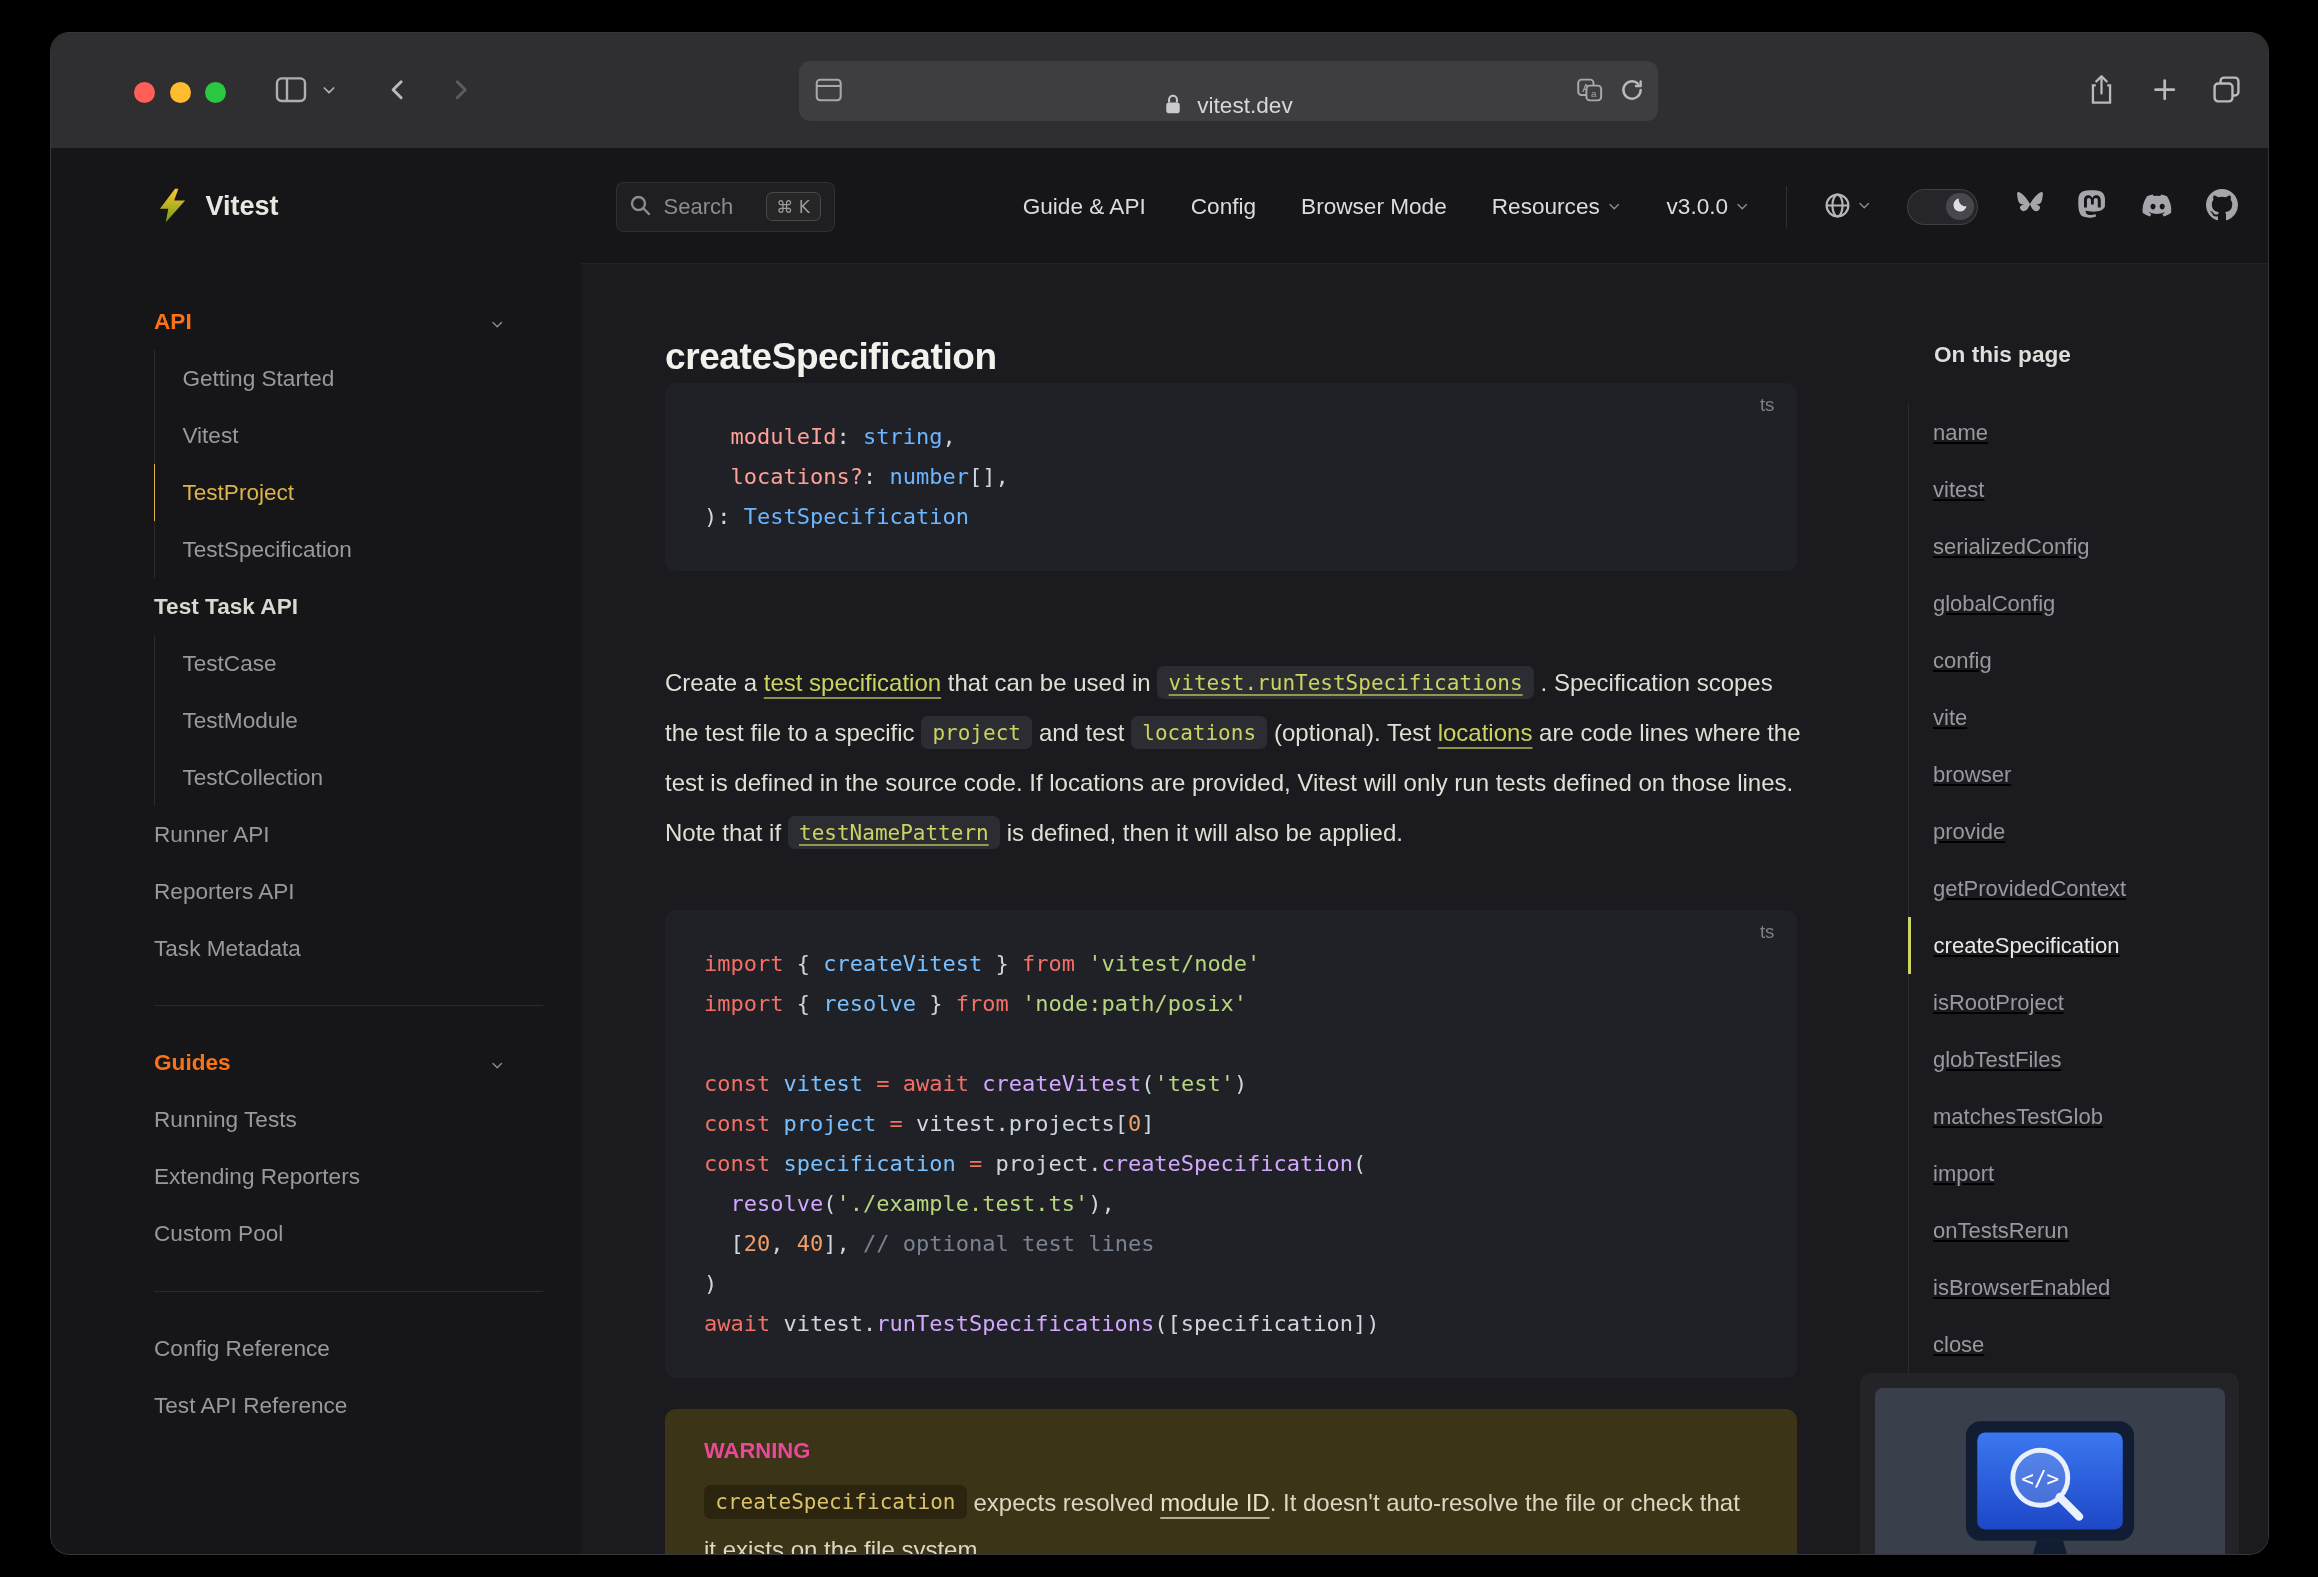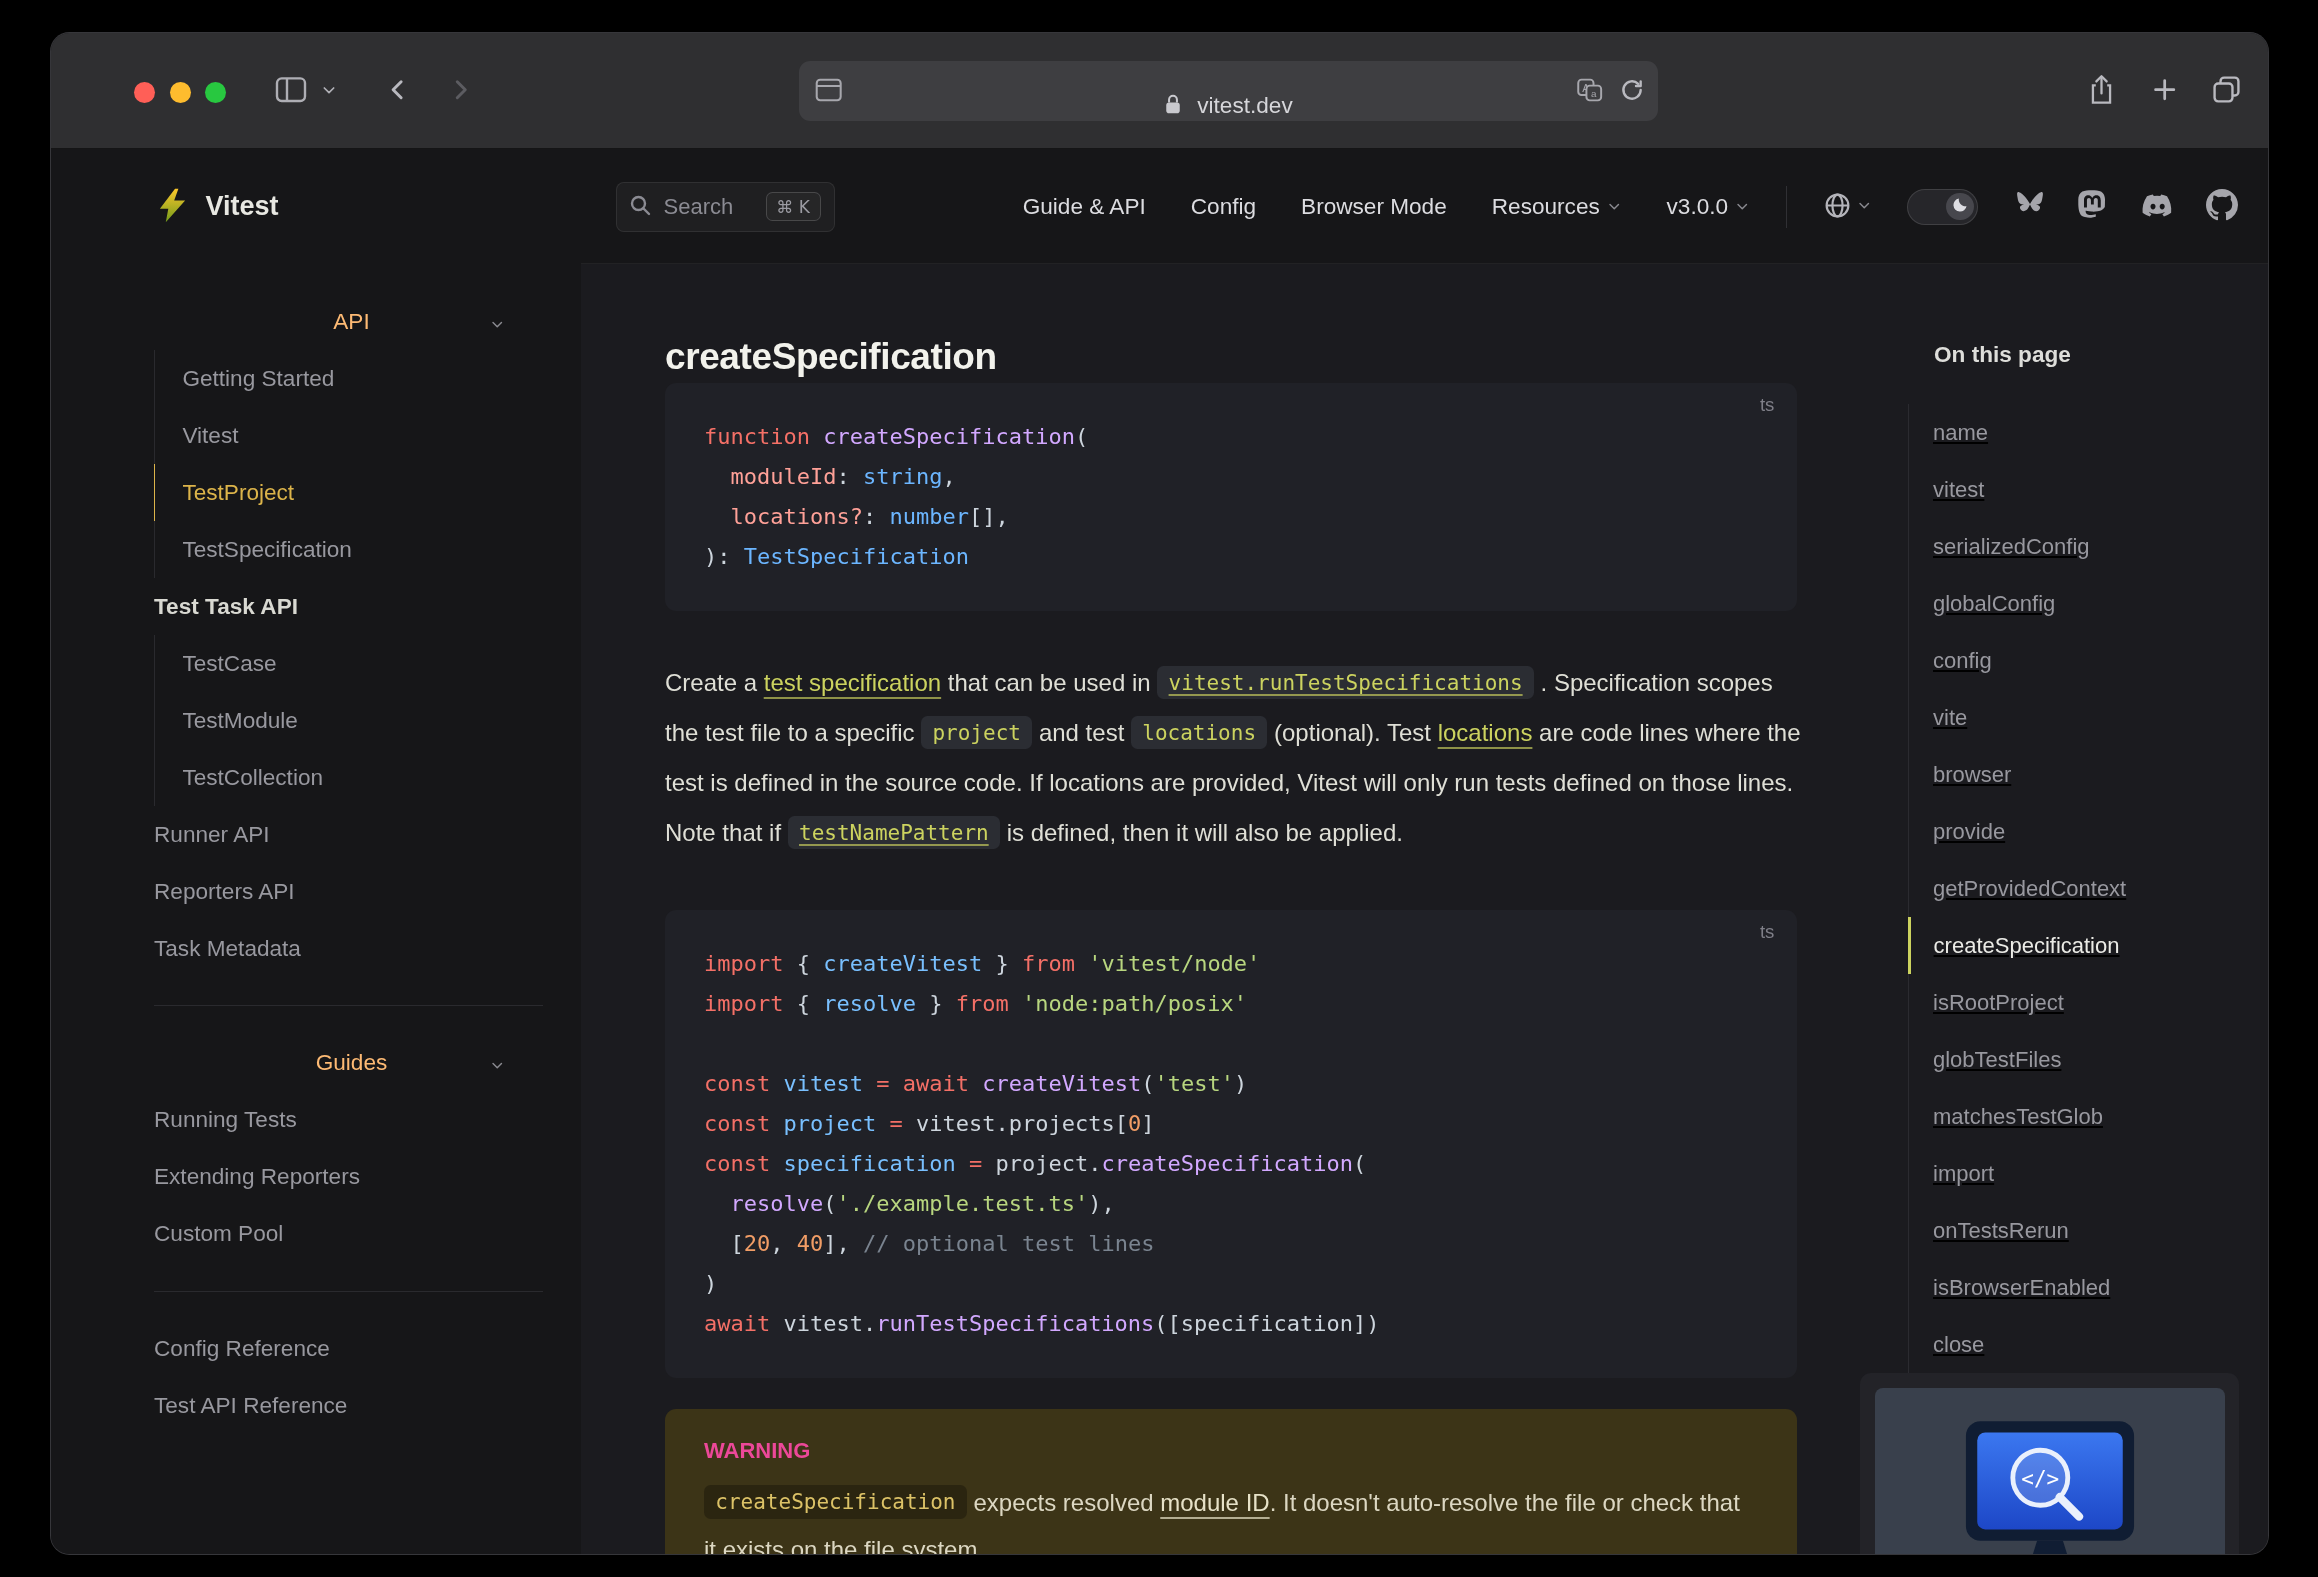--- a/index.html
+++ b/index.html
@@ -43,21 +43,21 @@
   .knob{position:absolute;right:3.2px;top:3.2px;width:27.4px;height:27.4px;border-radius:50%;background:#47474d;
     display:flex;align-items:center;justify-content:center;}
   .socials{display:flex;align-items:center;gap:31px;}
   .soc{display:flex;align-items:center;}
 
   .vp-sidebar{position:absolute;left:0;top:116px;width:530px;bottom:0;background:var(--c-bg_soft,#161618);}
   .logo-row{position:absolute;left:103px;top:0;height:115px;display:flex;align-items:center;gap:14.5px;}
   .logo-label{font-size:27px;font-weight:700;color:#e8e8e2;}
   .sb-list{position:absolute;left:0;top:144px;width:100%;padding-left:103px;padding-right:32px;}
   .sb-item{height:57px;display:flex;align-items:center;position:relative;font-size:22.6px;color:var(--c-text_2,#98989f);}
-  .sb-header{font-weight:400;color:#fdba74;justify-content:center;}
+  .sb-header{font-weight:700;color:#f97316;}
   .sb-strong{font-weight:600;color:#d9d9d2;}
   .sb-link{font-weight:500;}
   .sb-sub{border-left:1.6px solid #2a2a2e;padding-left:27.4px;font-weight:500;}
   .sb-sub.active{color:var(--c-brand_active,#dcb44a);border-left-color:var(--c-brand_active,#dcb44a);}
   .sb-chevron{position:absolute;right:45px;top:18px;}
   .sb-divider{padding:28px 0 29px 0;}
   .sb-divider i{display:block;height:0.8px;background:#2a2a2e;margin-right:6.5px;}
 
   
   .content{position:absolute;left:530px;top:231px;right:0;bottom:0;background:var(--c-bg,#1b1b1f);overflow:hidden;}
@@ -349,21 +349,20 @@
   </aside>
 
   <div class="nav-line"></div>
 
   <main class="content">
     <h1 class="doc-title">createSpecification</h1>
 
     <div class="code-block" id="code1">
       <span class="lang">ts</span>
       <div class="code-body">
-          <div class="code-line"><span class="tok-kw">function </span><span class="tok-fn">createSpecification</span><span class="tok-pln">(</span></div>
           <div class="code-line"><span class="tok-pln">  </span><span class="tok-prm">moduleId</span><span class="tok-pln">: </span><span class="tok-typ">string</span><span class="tok-pln">,</span></div>
           <div class="code-line"><span class="tok-pln">  </span><span class="tok-prm">locations?</span><span class="tok-pln">: </span><span class="tok-typ">number</span><span class="tok-pln">[],</span></div>
           <div class="code-line"><span class="tok-pln">): </span><span class="tok-typ">TestSpecification</span></div>
         </div>
     </div>
 
     <p class="para"><span>Create a </span><a class="doc-link">test specification</a><span> that can be used in </span><a class="chip chip-link">vitest.runTestSpecifications</a><span> . Specification scopes the test file to a specific </span><code class="chip">project</code><span> and test </span><code class="chip">locations</code><span> (optional). Test </span><a class="doc-link">locations</a><span> are code lines where the test is defined in the source code. If locations are provided, Vitest will only run tests defined on those lines. Note that if </span><a class="chip chip-link">testNamePattern</a><span> is defined, then it will also be applied.</span></p>
 
     <div class="code-block" id="code2">
       <span class="lang">ts</span>

